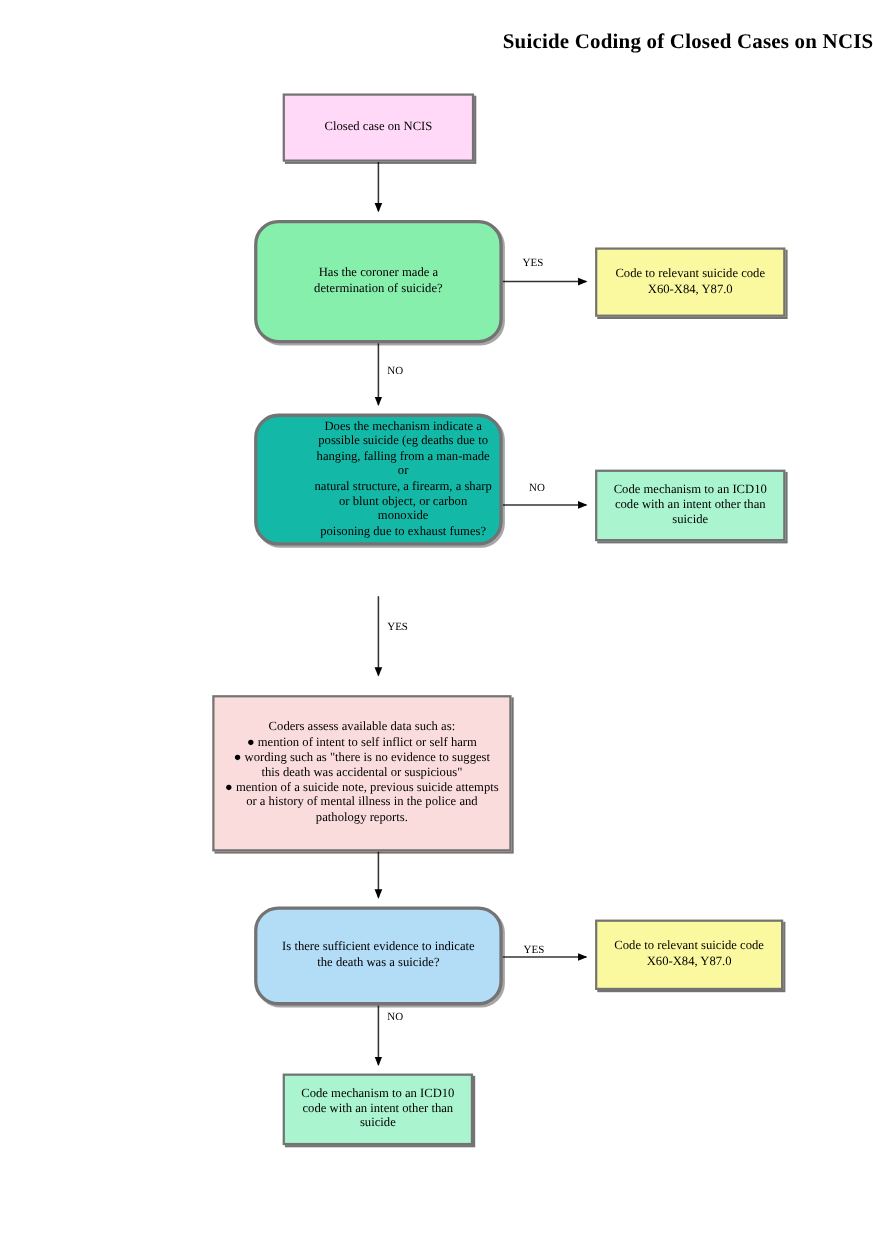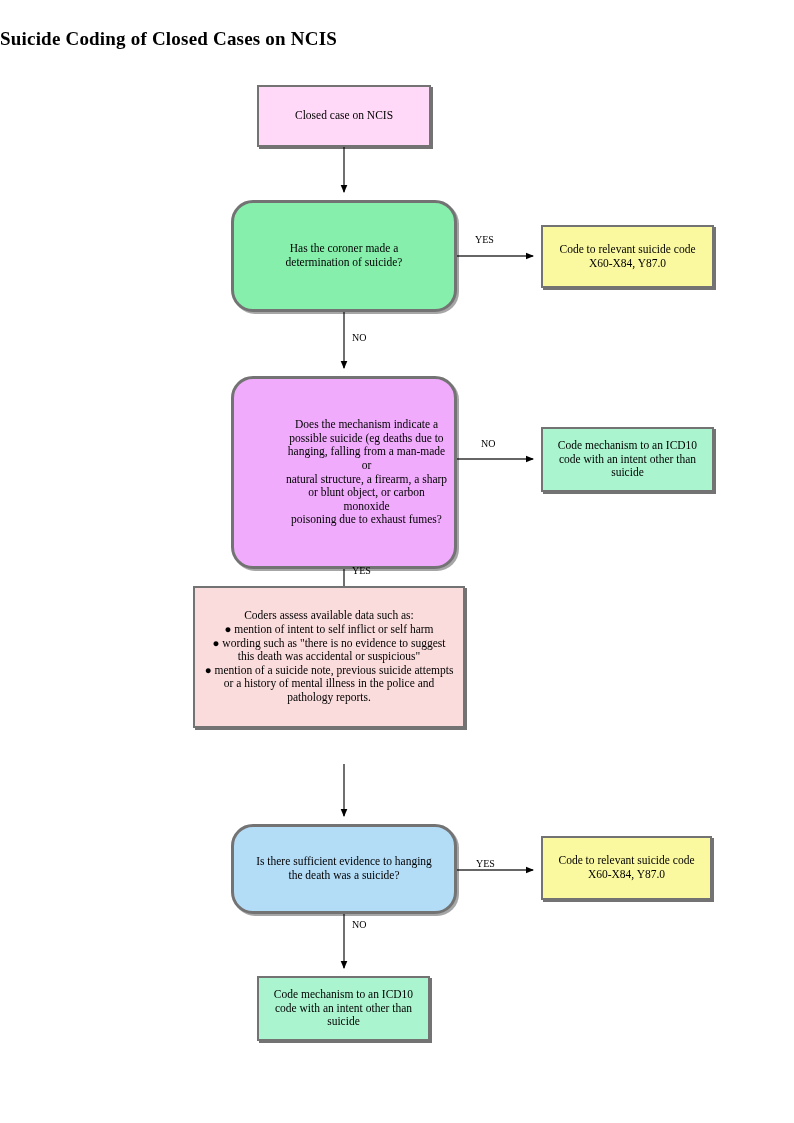--- a/index.html
+++ b/index.html
@@ -17,21 +17,21 @@
   }
   #chart-root {
     position: absolute;
     inset: 0;
   }
   .title {
     position: absolute;
     left: 0;
     top: 28px;
     width: 794px;
-    text-align: left;
+    text-align: right;
     font-family: "Liberation Serif", serif;
     font-weight: bold;
     font-size: 19px;
     letter-spacing: 0.2px;
     color: #000;
   }
   .node {
     position: absolute;
     box-sizing: border-box;
     display: flex;
@@ -133,47 +133,47 @@
   <div class="node decision" style="left:231px; top:200px; width:226px; height:112px; background:#86efac;">
     <span class="txt">Has the coroner made a
 determination of suicide?</span>
   </div>
 
   <div class="node terminal" style="left:541px; top:225px; width:173px; height:63px; background:#fbf9a0;">
     <span class="txt">Code to relevant suicide code
 X60-X84, Y87.0</span>
   </div>
 
-  <div class="node decision" style="left:231px; top:376px; width:226px; height:193px; background:#f0abfc;padding-left:45px;">
+  <div class="node decision" style="left:231px; top:376px; width:226px; height:120px; background:#14b8a6;padding-left:45px;">
     <span class="txt">Does the mechanism indicate a
 possible suicide (eg deaths due to
 hanging, falling from a man-made or
 natural structure, a firearm, a sharp
 or blunt object, or carbon monoxide
 poisoning due to exhaust fumes?</span>
   </div>
 
   <div class="node terminal" style="left:541px; top:427px; width:173px; height:65px; background:#aaf5cf;">
     <span class="txt">Code mechanism to an ICD10
 code with an intent other than
 suicide</span>
   </div>
 
-  <div class="node terminal process" style="left:193px; top:586px; width:272px; height:142px; background:#fbdcdc;">
+  <div class="node terminal process" style="left:193px; top:632px; width:272px; height:142px; background:#fbdcdc;">
     <span class="txt">Coders assess available data such as:
 ● mention of intent to self inflict or self harm
 ● wording such as "there is no evidence to suggest
 this death was accidental or suspicious"
 ● mention of a suicide note, previous suicide attempts
 or a history of mental illness in the police and
 pathology reports.</span>
   </div>
 
   <div class="node decision" style="left:231px; top:824px; width:226px; height:90px; background:#b3dcf7;">
-    <span class="txt">Is there sufficient evidence to hanging
+    <span class="txt">Is there sufficient evidence to indicate
 the death was a suicide?</span>
   </div>
 
   <div class="node terminal" style="left:541px; top:836px; width:171px; height:64px; background:#fbf9a0;">
     <span class="txt">Code to relevant suicide code
 X60-X84, Y87.0</span>
   </div>
 
   <div class="node terminal" style="left:257px; top:976px; width:173px; height:65px; background:#aaf5cf;">
     <span class="txt">Code mechanism to an ICD10

